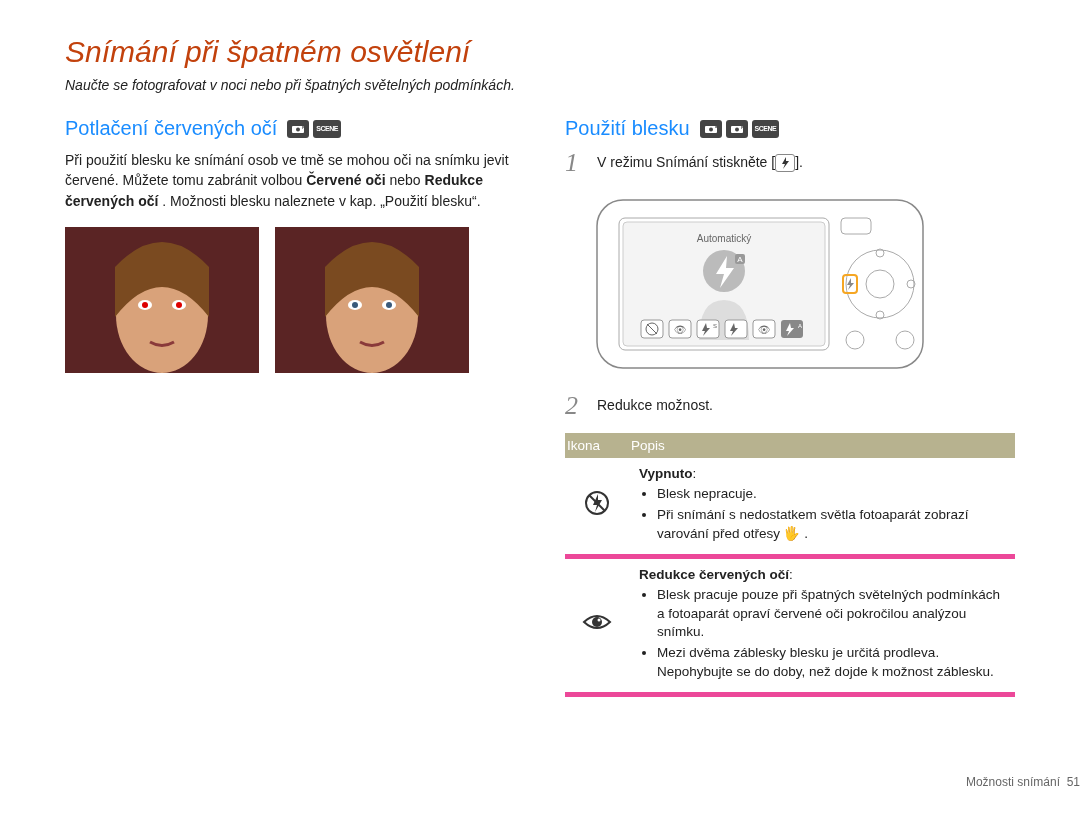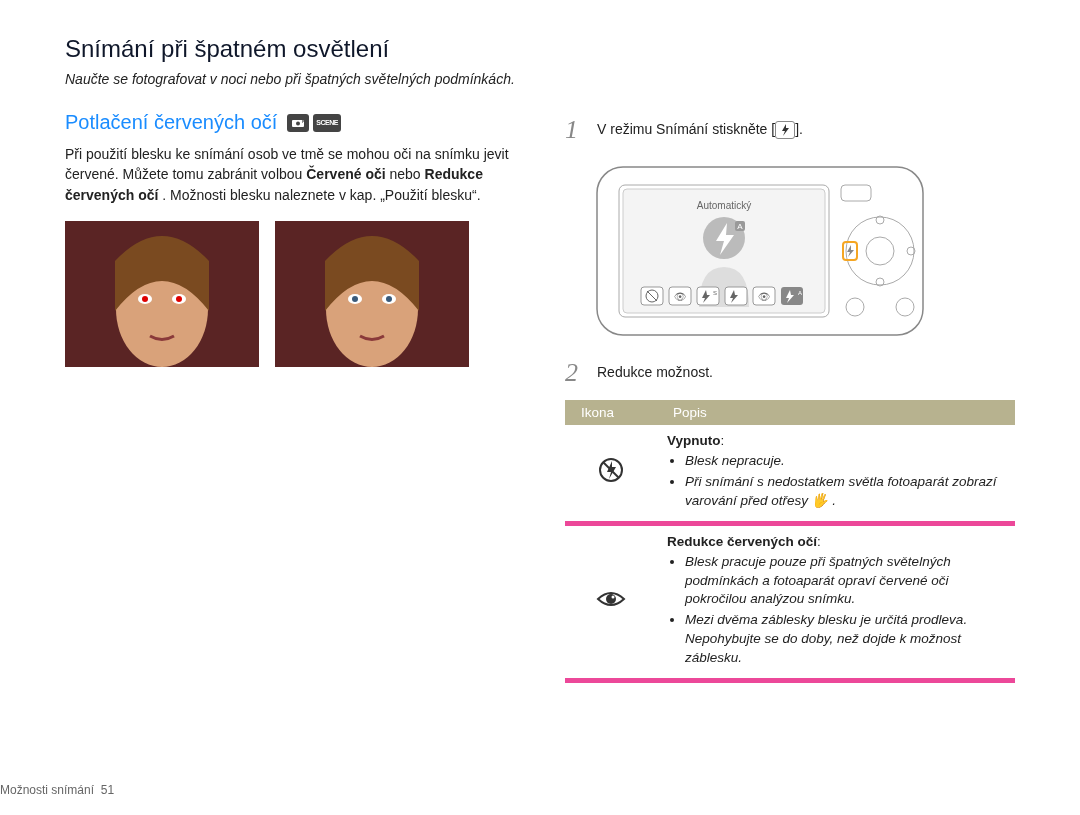--- a/index.html
+++ b/index.html
@@ -9,24 +9,25 @@
     font-size: 14px;
     width: 1080px;
     height: 815px;
     position: relative;
     background: #fff;
   }
   .page {
     padding: 35px 65px 20px 65px;
   }
   h1.title {
-    color: #0f172a;
+    color: #c2410c;
     font-weight: 500;
-    font-size: 24px;
+    font-size: 30px;
     margin: 0 0 8px 0;
+    font-style: italic;
   }
   .subtitle {
     font-size: 14px;
     margin-bottom: 24px;
     font-style: italic;
   }
   .columns {
     display: flex;
     gap: 50px;
   }
@@ -103,44 +104,44 @@
   table.options {
     border-collapse: collapse;
     width: 100%;
     font-size: 13.5px;
   }
   table.options th {
     background: #b7b28f;
     color: #fff;
     font-weight: 500;
     text-align: left;
-    padding: 5px 16px;
+    padding: 5px 2px;
   }
   table.options th:first-child { width: 60px; }
   table.options td {
     border-bottom: 5px solid #ec4899;
     padding: 8px 10px;
     vertical-align: top;
   }
   table.options td.icon-cell {
     text-align: center;
     font-size: 22px;
     vertical-align: middle;
   }
   ul.opt-list {
     margin: 4px 0 0 0;
     padding-left: 18px;
   }
-  ul.opt-list li { margin-bottom: 2px; line-height: 1.4; font-style: italic; }
+  ul.opt-list li { margin-bottom: 2px; line-height: 1.4; }
   .footer {
-    text-align: left;
+    text-align: right;
     font-size: 12px;
     color: #666;
     position: absolute;
-    bottom: 18px;
+    bottom: 26px;
     left: 0; right: 0;
   }
 </style>
 </head>
 <body>
 
 <div class="page">
   <h1 class="title">Snímání při špatném osvětlení</h1>
   <div class="subtitle">Naučte se fotografovat v noci nebo při špatných světelných podmínkách.</div>
 
@@ -190,20 +191,40 @@
             <circle cx="80" cy="78" r="3" fill="#3a5a7a"></circle>
             <ellipse cx="114" cy="78" rx="7" ry="5" fill="#fff"></ellipse>
             <circle cx="114" cy="78" r="3" fill="#3a5a7a"></circle>
             <path d="M85 115 Q97 122 109 115" stroke="#8a3a3a" stroke-width="3" fill="none"></path>
           </svg>
         </div>
       </div>
     </div>
 
     <div class="col">
+      <h2 class="section">
+        <span>Použití blesku</span>
+        <span class="mode-icons">
+          <span class="mode-icon">
+            <svg width="14" height="10" viewBox="0 0 14 10">
+                <rect x="1" y="2" width="12" height="7" rx="1" fill="#fff"></rect>
+                <circle cx="7" cy="5.5" r="2" fill="#444"></circle>
+                <text x="11" y="4" font-size="4" fill="#444">a</text>
+              </svg>
+          </span>
+          <span class="mode-icon">
+            <svg width="14" height="10" viewBox="0 0 14 10">
+                <rect x="1" y="2" width="12" height="7" rx="1" fill="#fff"></rect>
+                <circle cx="7" cy="5.5" r="2" fill="#444"></circle>
+                <text x="11" y="4" font-size="4" fill="#444">p</text>
+              </svg>
+          </span>
+          <span class="mode-icon scene">SCENE</span>
+        </span>
+      </h2>
 
       <div class="step-list">
         <div class="step">
           <div class="step-num">1</div>
           <div class="step-body">
             <span>V režimu Snímání stiskněte [</span><span class="flash-btn-icon">
                 <svg width="10" height="12" viewBox="0 0 10 12">
                   <polygon points="6,0 2,7 5,7 3,12 9,4 6,4" fill="#333"></polygon>
                 </svg>
               </span><span>].</span>

